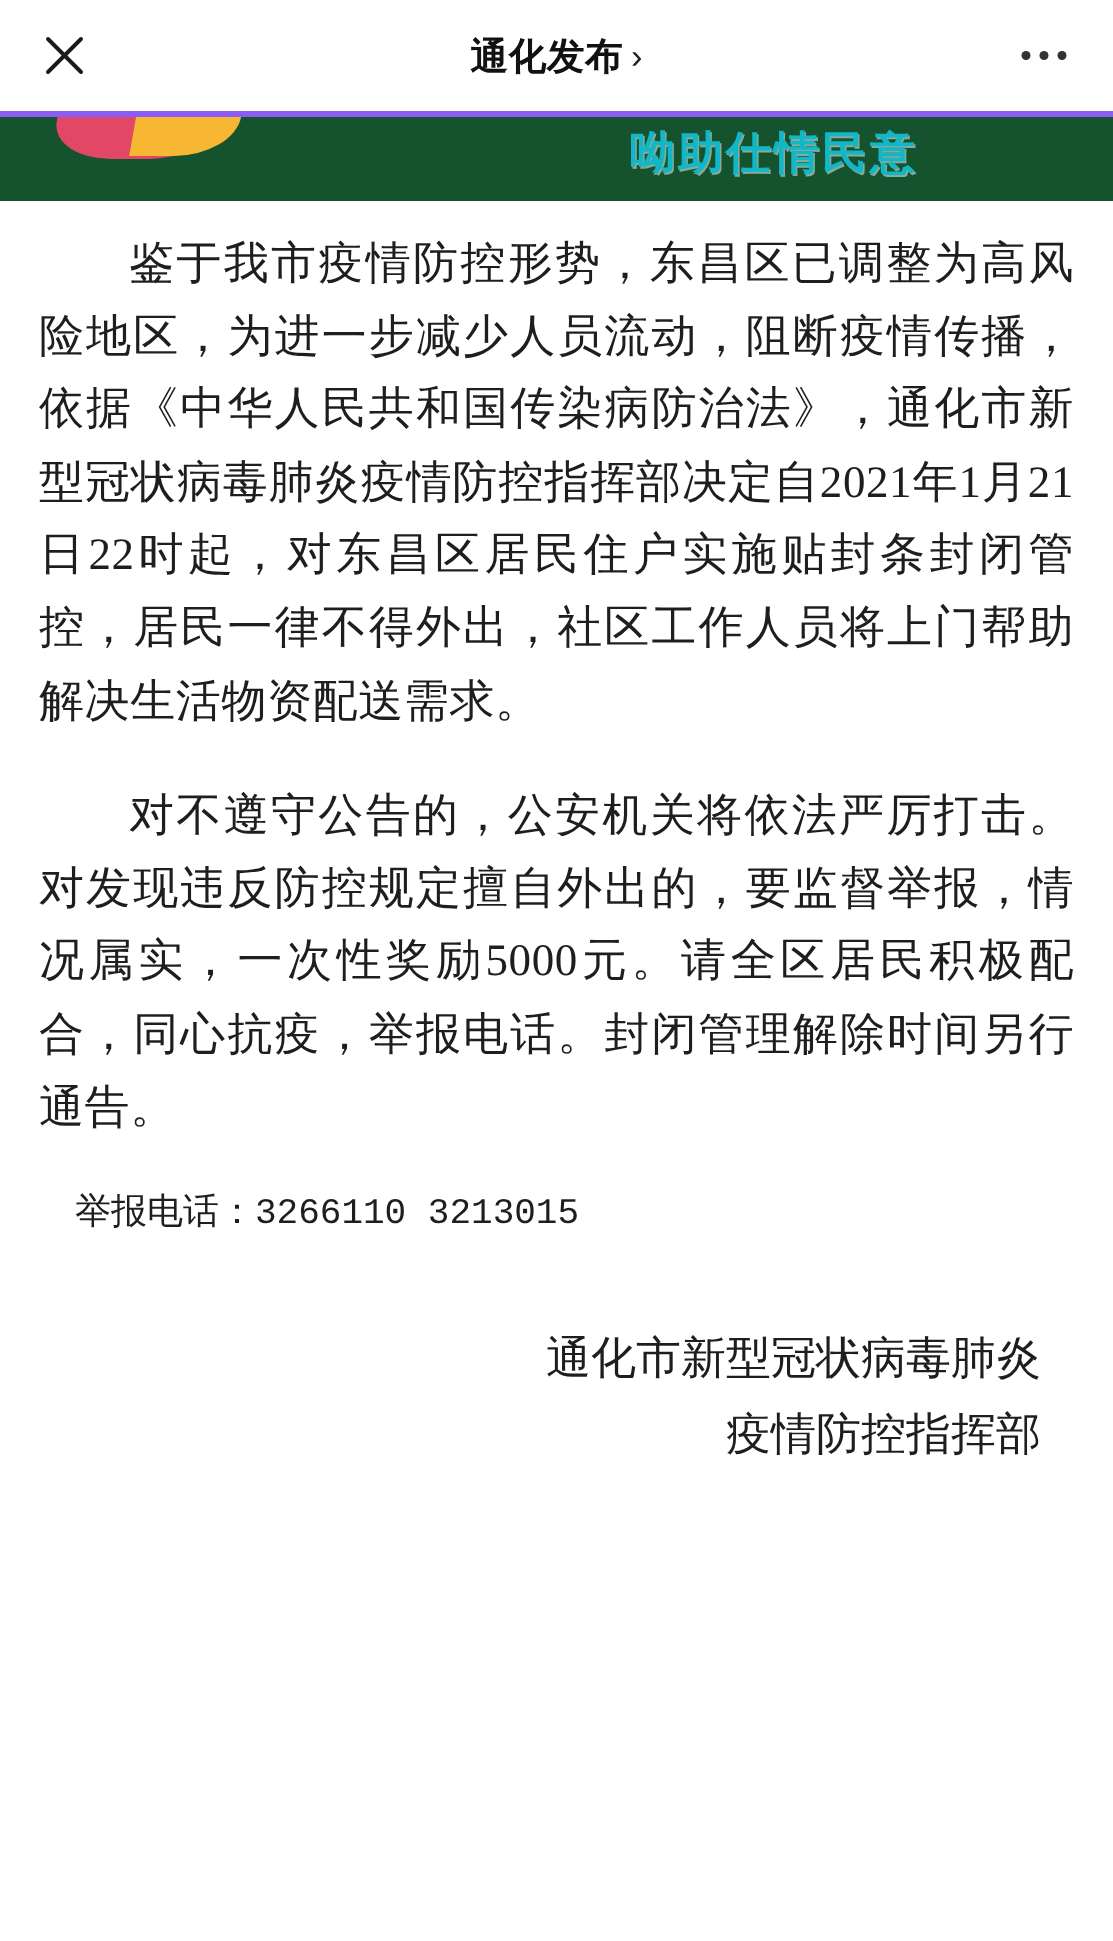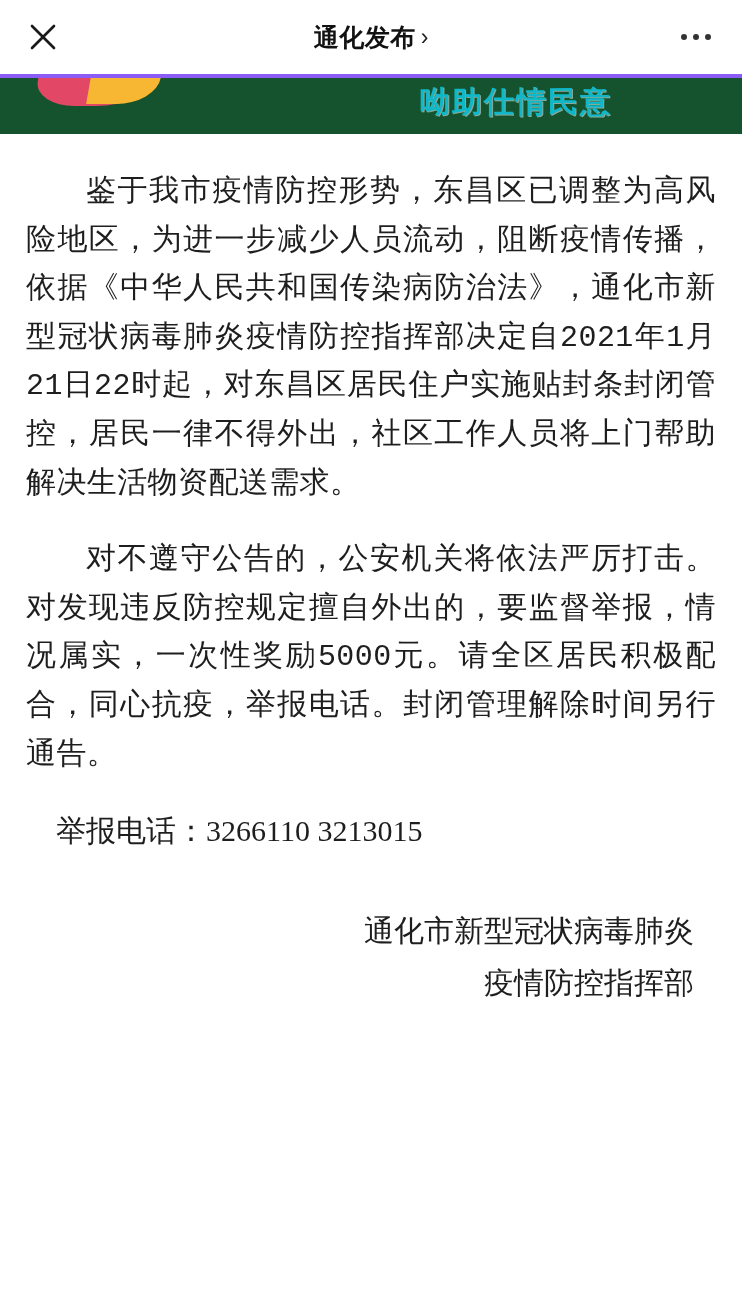--- a/index.html
+++ b/index.html
@@ -128,32 +128,32 @@
   .article {
     padding: 18px 26px 0 26px;
     box-sizing: border-box;
   }
   .para {
     font-size: 30px;
     line-height: 1.62;
     color: #1e1e1e;
     text-align: justify;
     text-justify: inter-ideograph;
-    margin: 16px 0 28px 0;
+    margin: 0 0 28px 0;
     text-indent: 2em;
-    font-family: Liberation Mono, monospace;
+    font-family: Liberation Serif, serif;
     letter-spacing: 0.4px;
   }
   .hotline {
-    font-size: 30px;
+    font-size: 24px;
     line-height: 1.6;
     color: #1e1e1e;
     margin: 12px 0 30px 0;
     text-indent: 1em;
-    font-family: Liberation Serif, serif;
+    font-family: Liberation Mono, monospace;
   }
 
   .signature {
     margin-top: 50px;
     text-align: right;
     padding-right: 22px;
   }
   .signature div {
     font-size: 30px;
     line-height: 1.72;

